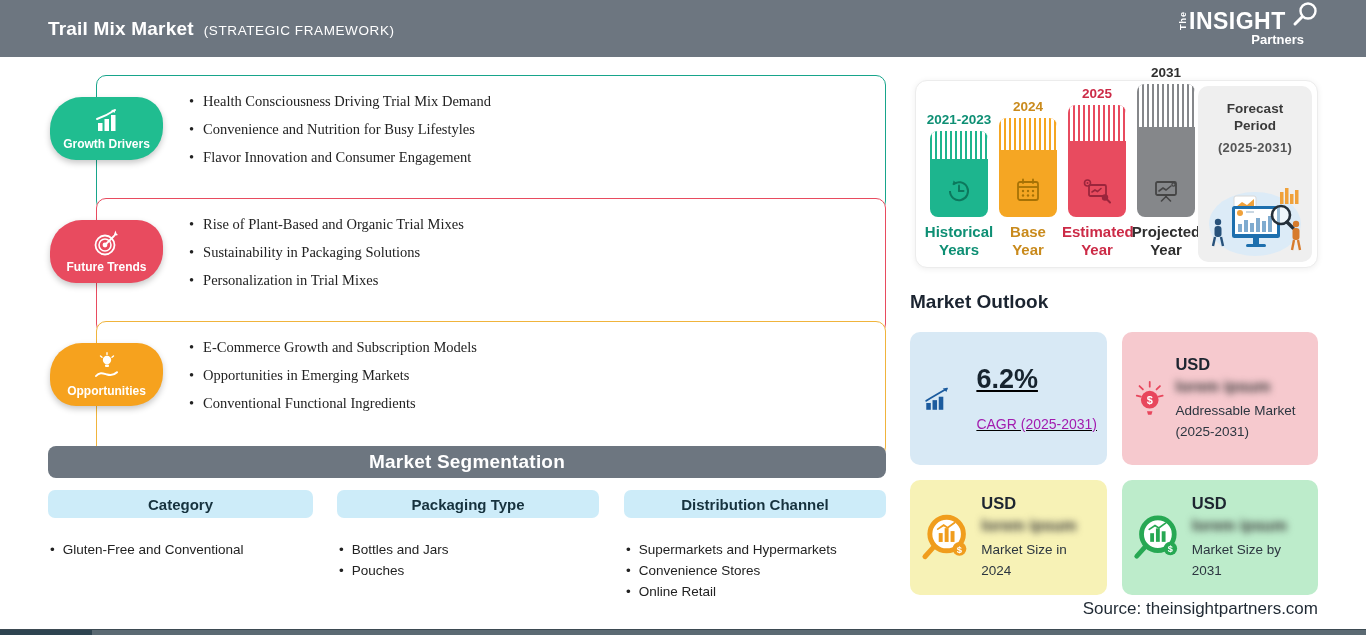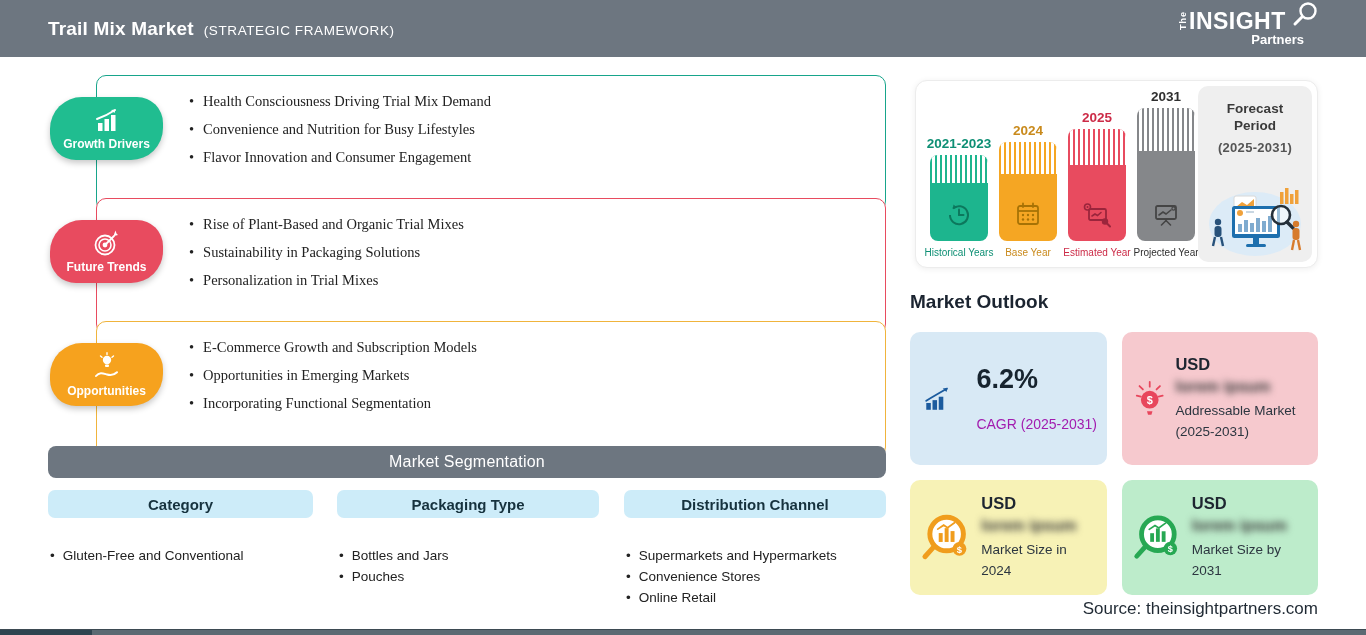--- a/index.html
+++ b/index.html
@@ -26,50 +26,50 @@
   .box-opps{top:321px;border:1.6px solid #f0b43c;}
 
   .pill{position:absolute;left:50px;width:113px;height:63px;border-radius:32px 26px 32px 26px;display:flex;flex-direction:column;align-items:center;justify-content:center;gap:2px;box-shadow:0 3px 6px rgba(0,0,0,.22);z-index:3;}
   .pill-label{color:#fff;font-size:12px;font-weight:700;white-space:nowrap;}
   .pill-drivers{top:97px;background:#20bd90;}
   .pill-trends{top:220px;background:#e84b5f;}
   .pill-opps{top:343px;background:#f6a21e;}
 
   
   .seg-bar{position:absolute;left:48px;top:446px;width:838px;height:32px;background:#6d7680;border-radius:8px;display:flex;align-items:center;justify-content:center;}
-  .seg-bar span{color:#fff;font-size:16px;font-weight:400;letter-spacing:.2px;}
+  .seg-bar span{color:#fff;font-size:19px;font-weight:700;letter-spacing:.2px;}
   .seg-col{position:absolute;top:490px;}
   .seg-col-1{left:48px;width:265px;}
   .seg-col-2{left:337px;width:262px;}
   .seg-col-3{left:624px;width:262px;}
   .seg-head{height:28px;background:#cdecf9;border-radius:7px;display:flex;align-items:center;justify-content:center;font-size:15px;font-weight:700;color:#16323e;}
-  .seg-col ul{list-style:none;margin:27px 0 0 0;padding:0 0 0 2px;}
+  .seg-col ul{list-style:none;margin:21px 0 0 0;padding:0 0 0 2px;}
   .seg-col li{font-size:13.5px;color:#222;line-height:21px;white-space:nowrap;}
   .seg-col li::before{content:"•";margin-right:8px;}
 
   
   .chart-panel{position:absolute;left:915px;top:80px;width:403px;height:188px;background:#fff;border:1px solid #ececec;border-radius:12px;box-shadow:0 1px 6px rgba(0,0,0,.07);box-sizing:border-box;}
   .bars-row{position:absolute;left:14px;bottom:8px;display:flex;align-items:flex-end;gap:11px;}
   .bar-col{width:58px;display:flex;flex-direction:column;align-items:center;}
   .year-label{font-size:13.5px;font-weight:700;margin-bottom:4px;white-space:nowrap;}
   .bar{width:58px;border-radius:8px;position:relative;overflow:hidden;}
   .bar-stripes{position:absolute;top:0;left:0;right:0;height:32%;background:repeating-linear-gradient(90deg,transparent 0 2px,#fff 2px 5px);}
   .bar svg{position:absolute;bottom:11px;left:50%;transform:translateX(-50%);opacity:.85;}
-  .bar-caption{margin-top:6px;width:70px;margin-left:-6px;margin-right:-6px;font-size:10px;font-weight:400;text-align:center;line-height:1.2;}
+  .bar-caption{margin-top:6px;width:70px;margin-left:-6px;margin-right:-6px;font-size:15px;font-weight:700;text-align:center;line-height:1.2;}
   .c-teal{color:#0e8f74;} .c-orange{color:#c98a1c;} .c-red{color:#cc2b47;} .c-gray{color:#2f2f2f;}
   .bg-teal{background:#1db58e;} .bg-orange{background:#f5a623;} .bg-red{background:#e84b5f;} .bg-gray{background:#85878a;}
   .forecast{position:absolute;right:5px;top:5px;bottom:5px;width:114px;background:#efefef;border-radius:10px;text-align:center;padding-top:15px;box-sizing:border-box;}
   .forecast-line{font-size:13.5px;font-weight:700;color:#3a3a3a;line-height:1.25;}
   .forecast-range{margin-top:5px;font-size:13px;font-weight:600;color:#555;letter-spacing:.3px;}
   .forecast-illustration{position:absolute;left:6px;bottom:4px;}
 
   
   .outlook-title{position:absolute;left:910px;top:291px;font-size:19px;font-weight:700;color:#1b2430;}
   .card{position:absolute;border-radius:10px;display:flex;align-items:center;box-sizing:border-box;}
-  .card-cagr{left:910px;top:332px;width:197px;height:133px;background:#d8e9f5;padding:0 10px 0 14px;gap:24px;}
+  .card-cagr{left:910px;top:332px;width:197px;height:133px;background:#d8e9f5;padding:0 10px 0 14px;gap:24px;text-decoration:underline;}
   .card-addressable{left:1122px;top:332px;width:196px;height:133px;background:#f6c9ce;padding:0 8px 0 10px;gap:8px;}
   .card-size2024{left:910px;top:480px;width:197px;height:115px;background:#f7f2b6;padding:0 8px 0 8px;gap:6px;}
   .card-size2031{left:1122px;top:480px;width:196px;height:115px;background:#bdeccb;padding:0 8px 0 8px;gap:6px;}
   .card-value{font-size:27px;font-weight:800;color:#17242f;line-height:1.1;}
   .card-value-label{font-size:14px;color:#a21caf;margin-top:21px;white-space:nowrap;}
   .card-currency{font-size:16.5px;font-weight:800;color:#1d2530;}
   .masked{filter:blur(3.5px);font-size:16px;font-weight:700;color:#3a3a3a;margin:4px 0 5px 0;white-space:nowrap;}
   .card-label{font-size:13.5px;color:#2c3640;line-height:1.5;}
 
   .source{position:absolute;right:48px;top:599px;font-size:17px;color:#1f2933;}
@@ -132,21 +132,21 @@
       <line x1="13" y1="15" x2="22" y2="6" stroke="#fff" stroke-width="1.8" stroke-linecap="round"></line>
       <path d="M22 6 l4 -1 -1.5 -1.5 -1 -3 -1.5 4 z" fill="#fff"></path>
     </svg>
     <span class="pill-label">Future Trends</span>
   </div>
 
   <div class="fw-box box-opps">
     <ul>
       <li>E-Commerce Growth and Subscription Models</li>
       <li>Opportunities in Emerging Markets</li>
-      <li>Incorporating Functional Segmentation</li>
+      <li>Conventional Functional Ingredients</li>
     </ul>
   </div>
   <div class="pill pill-opps">
     <svg width="30" height="30" viewBox="0 0 30 30">
       <circle cx="15" cy="8" r="4.2" fill="#fff"></circle>
       <rect x="13" y="12.5" width="4" height="2.6" rx="1" fill="#fff"></rect>
       <line x1="15" y1="0.8" x2="15" y2="2.6" stroke="#fff" stroke-width="1.4" stroke-linecap="round"></line>
       <line x1="8.5" y1="4" x2="10" y2="5.2" stroke="#fff" stroke-width="1.4" stroke-linecap="round"></line>
       <line x1="21.5" y1="4" x2="20" y2="5.2" stroke="#fff" stroke-width="1.4" stroke-linecap="round"></line>
       <path d="M4 24 c3.5 -4.5 7.5 -2.5 11 -1.5 c4 1.1 7.5 0.3 10 -2.2" fill="none" stroke="#fff" stroke-width="2" stroke-linecap="round"></path>

